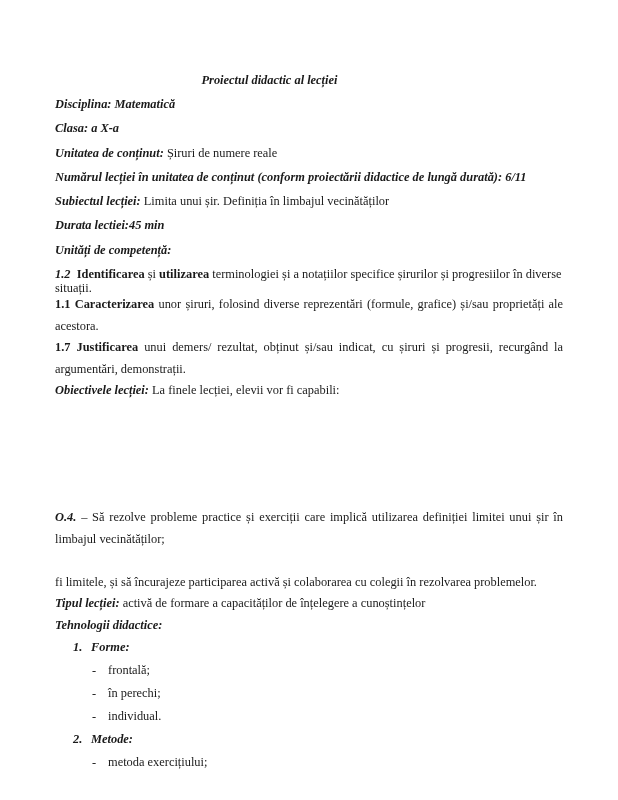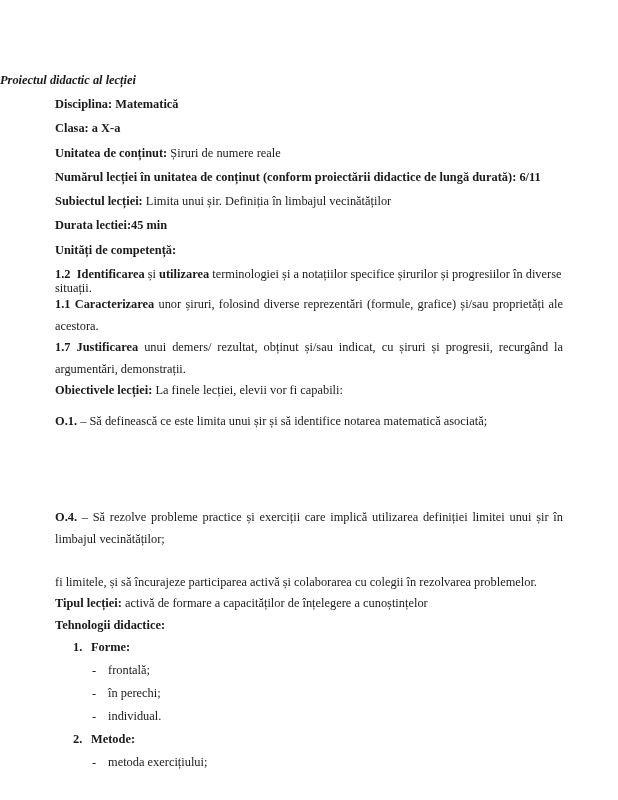--- a/index.html
+++ b/index.html
@@ -1,23 +1,23 @@
 <!DOCTYPE html>
 <html><head>
 <meta charset="utf-8">
 <style>
   html, body { margin: 0; padding: 0; background: #ffffff; }
   body { width: 618px; height: 800px; overflow: hidden; position: relative;
          font-family: "Liberation Serif", "DejaVu Serif", serif; color: #1a1a1a; }
   .page { position: absolute; left: 0; top: 0; width: 618px; height: 800px; background: #fff; }
   .ln { position: absolute; left: 55px; font-size: 12.4px; line-height: 15px; white-space: nowrap; }
   .just { width: 508px; white-space: normal; text-align: justify; text-align-last: justify; }
-  .bi { font-weight: bold; }
+  .bi { font-weight: bold; font-style: italic; }
   .b { font-weight: bold; }
-  .title { left: 0; width: 539px; font-weight: bold; font-style: italic; }
+  .title { left: 0; width: 539px; text-align: center; font-weight: bold; font-style: italic; }
   .num { position: absolute; left: 73px; }
   .dash { position: absolute; left: 92px; }
   .itxt { position: absolute; left: 108px; text-align: right; }
 </style>
 </head>
 <body>
 
 <div class="page">
 
   <div class="ln title" style="top:73px">Proiectul didactic al lecției</div>
@@ -50,23 +50,20 @@
 
   <div class="ln just" style="top:340px">
     <span class="b">1.7</span> <span class="b">Justificarea</span><span> unui demers/ rezultat, obținut și/sau indicat, cu șiruri și progresii, recurgând la</span>
   </div>
   <div class="ln" style="top:362px">argumentări, demonstrații.</div>
 
   <div class="ln" style="top:383px">
     <span class="bi">Obiectivele lecției:</span><span> La finele lecției, elevii vor fi capabili:</span>
   </div>
 
-  <div class="ln" style="top:414px">
-    <span class="bi">O.1.</span><span> – Să definească ce este limita unui șir și să identifice notarea matematică asociată;</span>
-  </div>
 
 
 
   <div class="ln just" style="top:510px">
     <span class="bi">O.4.</span><span> – Să rezolve probleme practice și exerciții care implică utilizarea definiției limitei unui șir în</span>
   </div>
   <div class="ln" style="top:532px">limbajul vecinătăților;</div>
 
   <div class="ln" style="top:575px">fi limitele, și să încurajeze participarea activă și colaborarea cu colegii în rezolvarea problemelor.</div>
 

